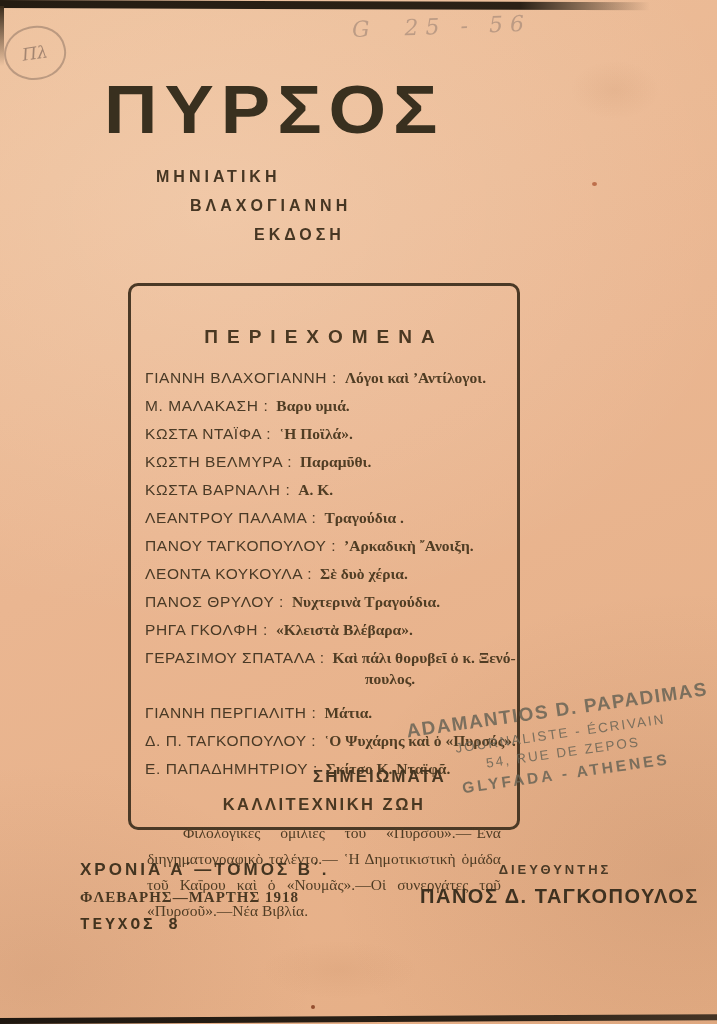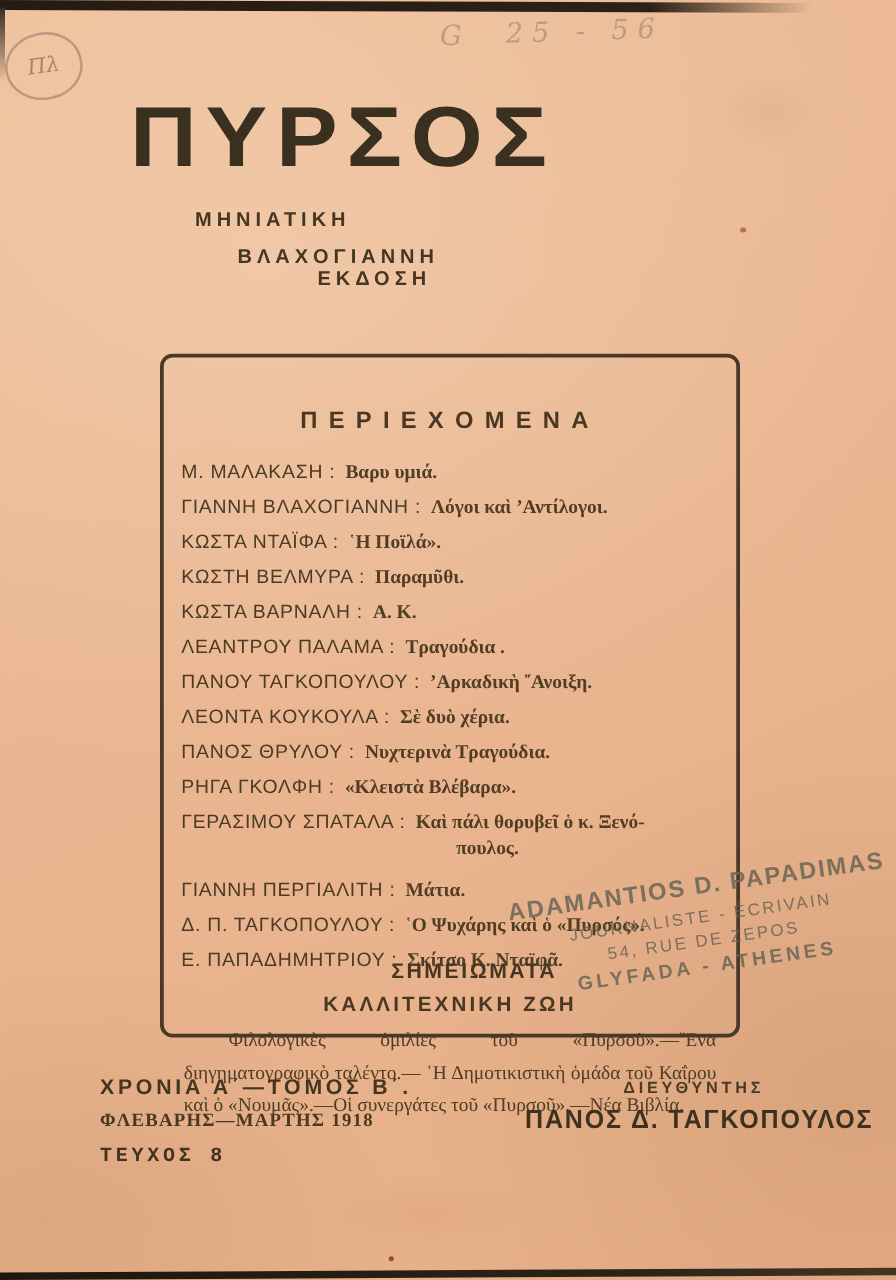--- a/index.html
+++ b/index.html
@@ -38,24 +38,24 @@
   .pencil-code{position:absolute;left:352px;top:14px;font-family:"DejaVu Serif",serif;font-style:italic;
     font-size:22px;letter-spacing:7px;color:rgba(148,124,112,.55);transform:rotate(-2deg);white-space:pre;}
 
   
   .title{position:absolute;left:104px;top:70px;font-size:74px;font-weight:bold;
     letter-spacing:7px;color:#39301f;transform:scaleY(.92);transform-origin:top left;white-space:nowrap;}
   .subtitle{position:absolute;top:168px;left:0;width:717px;font-weight:bold;font-size:16px;
     letter-spacing:4px;color:#463623;}
   .subtitle .s1{margin-left:156px;}
   .subtitle .s2{margin-left:190px;margin-top:11px;}
-  .subtitle .s3{margin-left:254px;}
+  .subtitle .s3{margin-left:254px;margin-top:11px;}
 
   
-  .toc-box{position:absolute;left:128px;top:283px;width:464px;height:547px;
+  .toc-box{position:absolute;left:128px;top:283px;width:392px;height:547px;
     border:3px solid #4a3926;border-radius:10px;box-sizing:border-box;}
   .toc-header{text-align:center;margin-top:40px;font-size:19px;font-weight:bold;
     letter-spacing:9px;color:#4a3822;}
   .toc-list{margin-top:16px;padding-left:14px;padding-right:10px;}
   .toc-row{line-height:28px;white-space:nowrap;}
   .toc-row.gap{margin-top:9px;}
   .toc-author{font-size:15.5px;letter-spacing:.6px;color:#4a3a26;font-weight:normal;}
   .toc-title{font-family:"Liberation Serif",serif;font-weight:bold;font-size:15.5px;color:#503d24;padding-left:8px;}
   .toc-wrap{line-height:22px;padding-left:212px;margin-top:-4px;}
   .toc-sec2{text-align:center;margin-top:12px;font-size:16.5px;font-weight:bold;
@@ -109,24 +109,24 @@
     <div class="s1">ΜΗΝΙΑΤΙΚΗ</div>
     <div class="s2">ΒΛΑΧΟΓΙΑΝΝΗ</div>
     <div class="s3">ΕΚΔΟΣΗ</div>
   </div>
 
   <div class="toc-box">
     <div class="toc-header">ΠΕΡΙΕΧΟΜΕΝΑ</div>
 
     <div class="toc-list">
       <div class="toc-row">
-        <span class="toc-author">Μ. ΜΑΛΑΚΑΣΗ :</span><span class="toc-title">Βαρυ υμιά.</span>
+        <span class="toc-author">ΓΙΑΝΝΗ ΒΛΑΧΟΓΙΑΝΝΗ :</span><span class="toc-title">Λόγοι καὶ ’Αντίλογοι.</span>
       </div>
       <div class="toc-row">
-        <span class="toc-author">ΓΙΑΝΝΗ ΒΛΑΧΟΓΙΑΝΝΗ :</span><span class="toc-title">Λόγοι καὶ ’Αντίλογοι.</span>
+        <span class="toc-author">Μ. ΜΑΛΑΚΑΣΗ :</span><span class="toc-title">Βαρυ υμιά.</span>
       </div>
       <div class="toc-row">
         <span class="toc-author">ΚΩΣΤΑ ΝΤΑΪΦΑ :</span><span class="toc-title">῾Η Ποϊλά».</span>
       </div>
       <div class="toc-row">
         <span class="toc-author">ΚΩΣΤΗ ΒΕΛΜΥΡΑ :</span><span class="toc-title">Παραμῦθι.</span>
       </div>
       <div class="toc-row">
         <span class="toc-author">ΚΩΣΤΑ ΒΑΡΝΑΛΗ :</span><span class="toc-title">Α. Κ.</span>
       </div>

